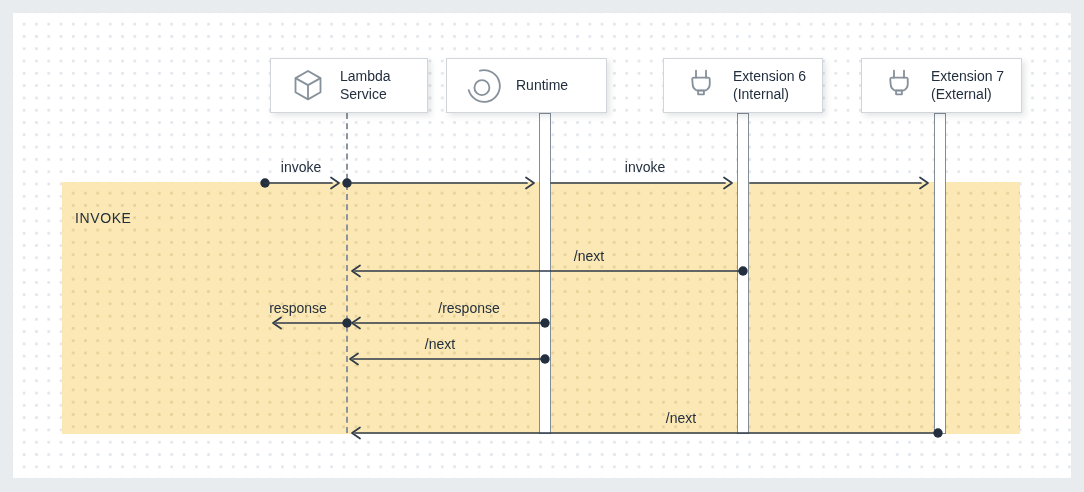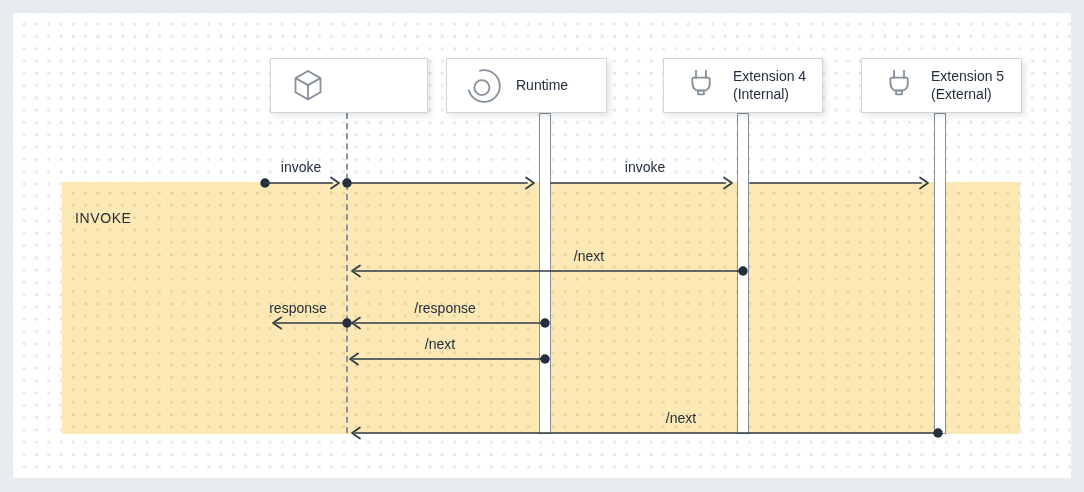--- a/index.html
+++ b/index.html
@@ -116,32 +116,33 @@
       <polyline points="360,427.5 352,433 360,438.5"></polyline>
       <line x1="355" y1="433" x2="938" y2="433"></line>
       <circle cx="938" cy="433" r="4.7" fill="#232f3e" stroke="none"></circle>
     </g>
   </svg>
 
   <div class="msg" style="left:301px;top:159px">invoke</div>
   <div class="msg" style="left:645px;top:159px">invoke</div>
   <div class="msg" style="left:589px;top:248px">/next</div>
   <div class="msg" style="left:298px;top:300px">response</div>
-  <div class="msg" style="left:445px;top:300px">/response</div>
+  <div class="msg" style="left:469px;top:300px">/response</div>
   <div class="msg" style="left:440px;top:336px">/next</div>
   <div class="msg" style="left:681px;top:410px">/next</div>
 
   <div class="pbox" style="left:270px;width:158px">
     <span class="picon">
       <svg width="40" height="40" viewBox="0 0 48 48" fill="none" stroke="#87919b" stroke-width="2.2" stroke-linejoin="round">
         <path d="M24 6 L39 14.5 V31.5 L24 40 L9 31.5 V14.5 Z"></path>
         <path d="M9 14.5 L24 23 L39 14.5"></path>
         <path d="M24 23 V40"></path>
       </svg>
     </span>
+    <span class="plabel">Lambda Service</span>
   </div>
 
   <div class="pbox" style="left:446px;width:161px">
     <span class="picon">
       <svg width="40" height="40" viewBox="0 0 48 48" fill="none" stroke="#87919b" stroke-width="2.2" stroke-linecap="round">
         <path d="M19.1 5.65 A19 19 0 1 1 5.65 28.9"></path>
         <circle cx="21.5" cy="26" r="9"></circle>
       </svg>
     </span>
     <span class="plabel">Runtime</span>
@@ -149,27 +150,27 @@
 
   <div class="pbox" style="left:663px;width:160px">
     <span class="picon">
       <svg width="40" height="40" viewBox="0 0 48 48" fill="none" stroke="#87919b" stroke-width="2.2" stroke-linecap="round" stroke-linejoin="round">
         <path d="M18 5.5 V14"></path>
           <path d="M30 5.5 V14"></path>
         <path d="M13.5 16 q0 -2 2 -2 h17 q2 0 2 2 v6 q0 4.5 -3.5 6.5 l-1.5 0.8 h-10.5 l-1.5 -0.8 q-3.5 -2 -3.5 -6.5 z"></path>
         <path d="M20.5 29.5 h7 v4.5 h-7 z"></path>
       </svg>
     </span>
-    <span class="plabel">Extension 4 (Internal)</span>
+    <span class="plabel">Extension 6 (Internal)</span>
   </div>
 
   <div class="pbox" style="left:861px;width:161px">
     <span class="picon">
       <svg width="40" height="40" viewBox="0 0 48 48" fill="none" stroke="#87919b" stroke-width="2.2" stroke-linecap="round" stroke-linejoin="round">
         <path d="M18 5.5 V14"></path>
           <path d="M30 5.5 V14"></path>
         <path d="M13.5 16 q0 -2 2 -2 h17 q2 0 2 2 v6 q0 4.5 -3.5 6.5 l-1.5 0.8 h-10.5 l-1.5 -0.8 q-3.5 -2 -3.5 -6.5 z"></path>
         <path d="M20.5 29.5 h7 v4.5 h-7 z"></path>
       </svg>
     </span>
-    <span class="plabel">Extension 5 (External)</span>
+    <span class="plabel">Extension 7 (External)</span>
   </div>
 </div>
 
 </body></html>

